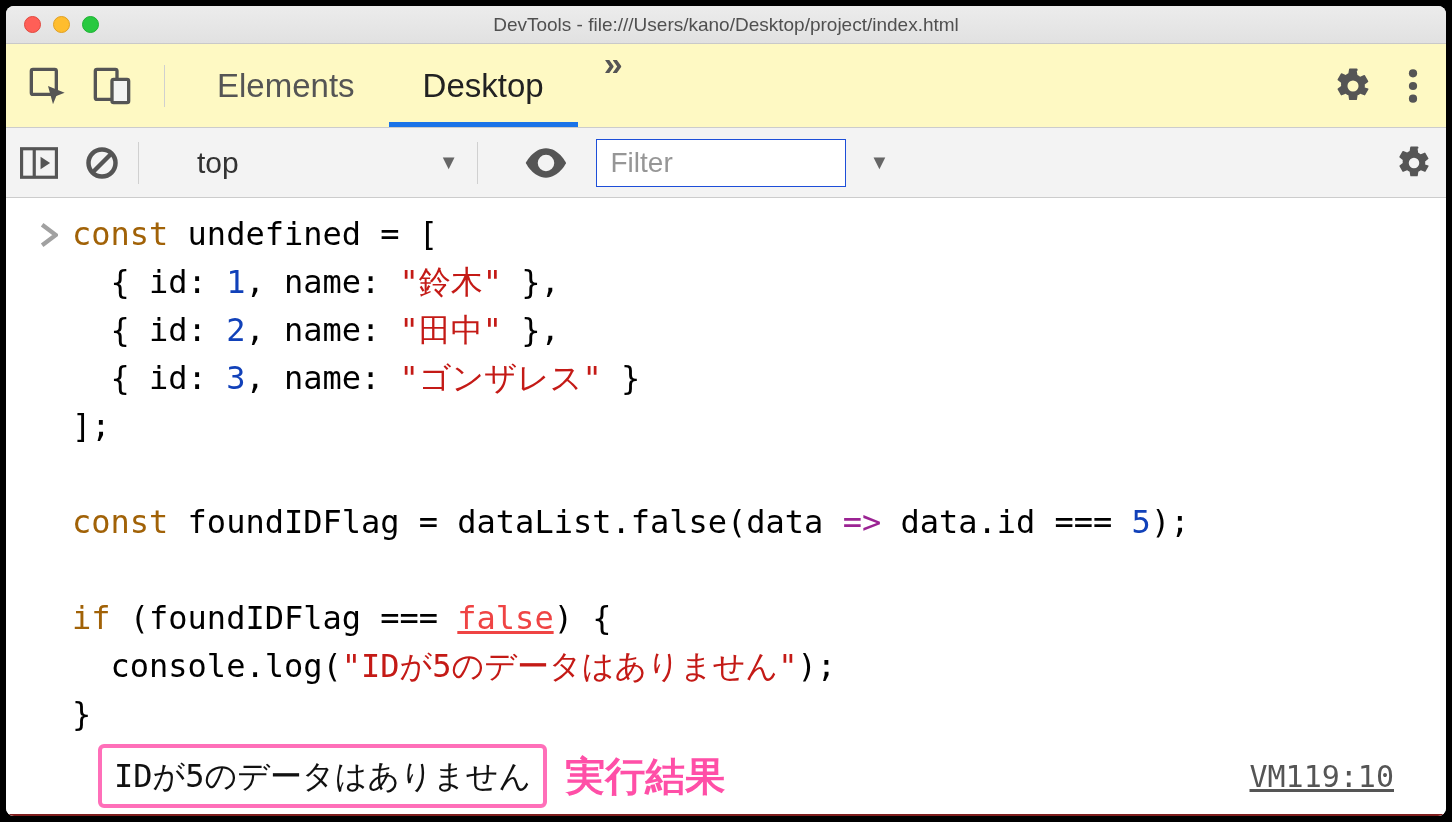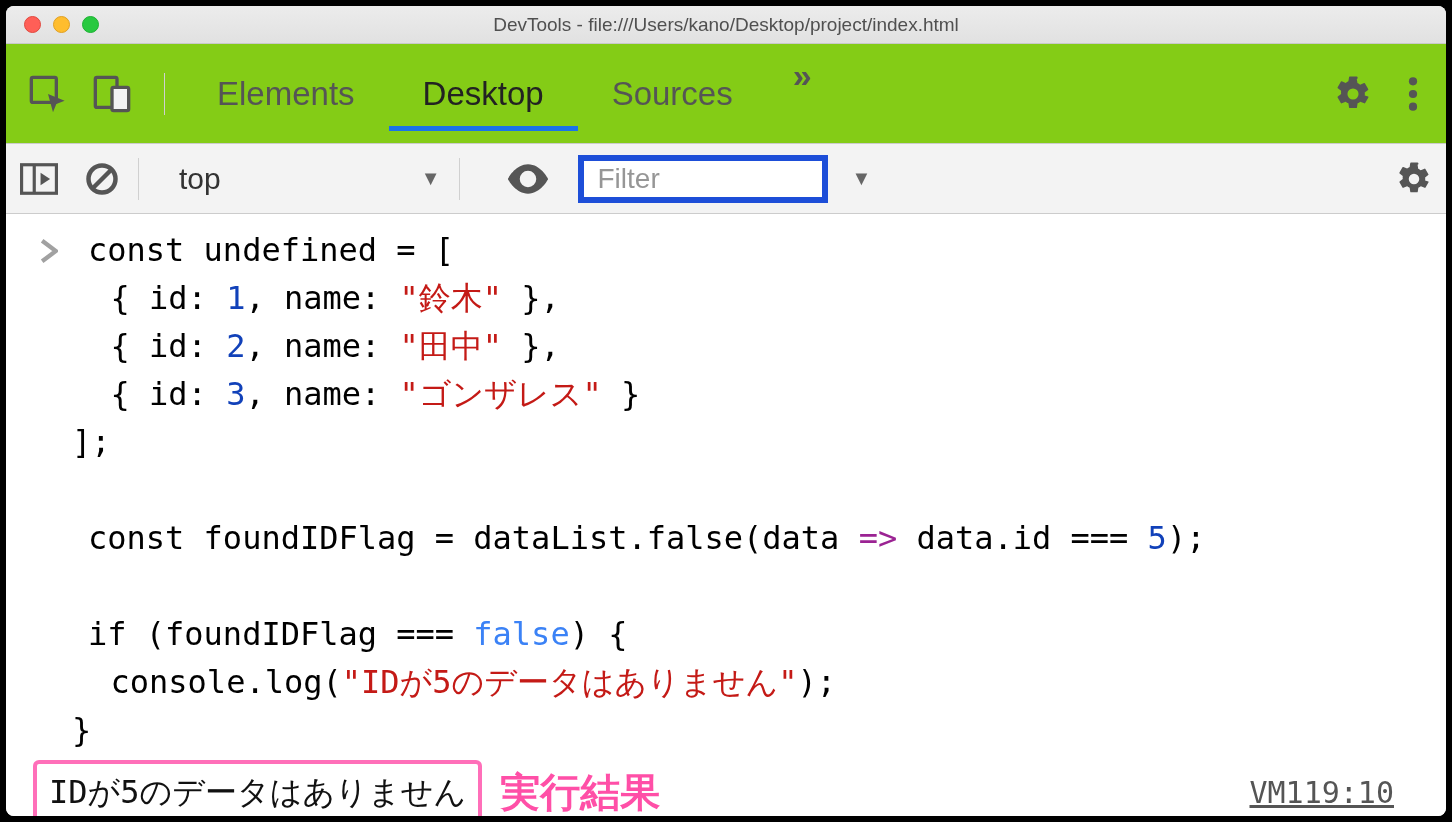--- a/index.html
+++ b/index.html
@@ -45,23 +45,23 @@
     font-size: 19px;
     color: #505050;
     pointer-events: none;
   }
 
   
   .tabs-bar {
     display: flex;
     align-items: center;
     border-bottom: 1px solid #ccc;
-    background: #84cc16;
-    height: 100px;
-    padding: 12px 12px;
+    background: #fef9c3;
+    height: 84px;
+    padding: 0 12px;
   }
   .tb-icons-left { display: flex; align-items: center; gap: 24px; padding: 0 14px 0 10px; }
   .tb-sep { width: 1px; height: 42px; background: #d0d0d0; margin: 0 18px; }
   .tabs { display: flex; align-items: stretch; height: 100%; }
   .tab {
     display: flex; align-items: center;
     padding: 0 34px;
     font-size: 33px;
     color: #555;
     cursor: pointer;
@@ -87,29 +87,29 @@
     border-bottom: 1px solid #ccc;
     background: #f3f3f3;
     height: 70px;
     padding: 0 14px;
   }
   .fb-icons-left { display: flex; align-items: center; gap: 26px; }
   .context-select {
     display: flex; align-items: center;
     font-size: 30px; color: #333;
     gap: 200px;
-    margin-left: 22px;
+    margin-left: 40px;
     cursor: pointer;
   }
   .context-caret { font-size: 20px; color: #666; }
   .eye { margin: 0 28px; }
   .filter-input {
     width: 250px;
     height: 48px;
-    border: 6px solid #1d4ed8;
+    border: 1px solid #1d4ed8;
     background: #fff;
     font-size: 28px;
     padding: 0 14px;
     color: #333;
   }
   .filter-input::placeholder { color: #969696; }
   .levels {
     display: flex; align-items: center;
     font-size: 30px; color: #333;
     margin-left: 24px; gap: 10px;
@@ -135,30 +135,30 @@
   .gutter {
     width: 46px;
     color: #a1a1a1;
     flex-shrink: 0;
     display: flex;
     justify-content: center;
     padding-top: 3px;
   }
   .gutter svg { margin-top: 10px; }
   .content { flex: 1; white-space: pre; }
-  .kw { color: #000000; margin-left: 16px; }
+  .kw { color: #a16207; }
   .num { color: #1141b9; }
   .str { color: #c41a16; }
-  .bool { color: #3b82f6; }
+  .bool { color: #ef4444; text-decoration: underline; }
   .arrow { color: #9b2393; }
   .log-output {
     display: flex;
     align-items: center;
     gap: 18px;
-    padding: 6px 16px 6px 27px;
+    padding: 6px 16px 6px 92px;
     border-bottom: 2px solid #7f1d1d;
   }
   .output-box {
     border: 4px solid #ff6fb9;
     border-radius: 6px;
     padding: 4px 12px;
     font-family: Menlo, Monaco, Consolas, monospace;
     font-size: 32px;
     color: #111;
   }
@@ -206,21 +206,20 @@
         <svg width="40" height="40" viewBox="0 0 24 24" fill="none" stroke="#555" stroke-width="2">
           <rect x="2" y="2" width="13" height="18" rx="1"></rect>
           <rect x="12" y="8" width="10" height="14" rx="1" fill="#f3f3f3"></rect>
         </svg>
       </span>
     </div>
     <div class="tb-sep"></div>
     <div class="tabs">
       <div class="tab">Elements</div>
       <div class="tab active">Desktop</div>
-      <div class="tab">Sources</div>
       <div class="overflow-icon">»</div>
     </div>
     <div class="spacer"></div>
     <div class="tb-icons-right">
       <span>
         <svg width="38" height="38" viewBox="0 0 24 24" fill="#555">
           <path d="M19.4 13a7.5 7.5 0 0 0 .1-1 7.5 7.5 0 0 0-.1-1l2.1-1.6a.5.5 0 0 0 .1-.6l-2-3.5a.5.5 0 0 0-.6-.2l-2.5 1a7.3 7.3 0 0 0-1.7-1l-.4-2.6A.5.5 0 0 0 14 1h-4a.5.5 0 0 0-.5.4L9.1 4a7.3 7.3 0 0 0-1.7 1l-2.5-1a.5.5 0 0 0-.6.2l-2 3.5a.5.5 0 0 0 .1.6L4.5 10a7.5 7.5 0 0 0 0 2l-2.1 1.6a.5.5 0 0 0-.1.6l2 3.5a.5.5 0 0 0 .6.2l2.5-1a7.3 7.3 0 0 0 1.7 1l.4 2.6a.5.5 0 0 0 .5.4h4a.5.5 0 0 0 .5-.4l.4-2.6a7.3 7.3 0 0 0 1.7-1l2.5 1a.5.5 0 0 0 .6-.2l2-3.5a.5.5 0 0 0-.1-.6ZM12 15.5A3.5 3.5 0 1 1 15.5 12 3.5 3.5 0 0 1 12 15.5Z"></path>
         </svg>
       </span>
       <span>

